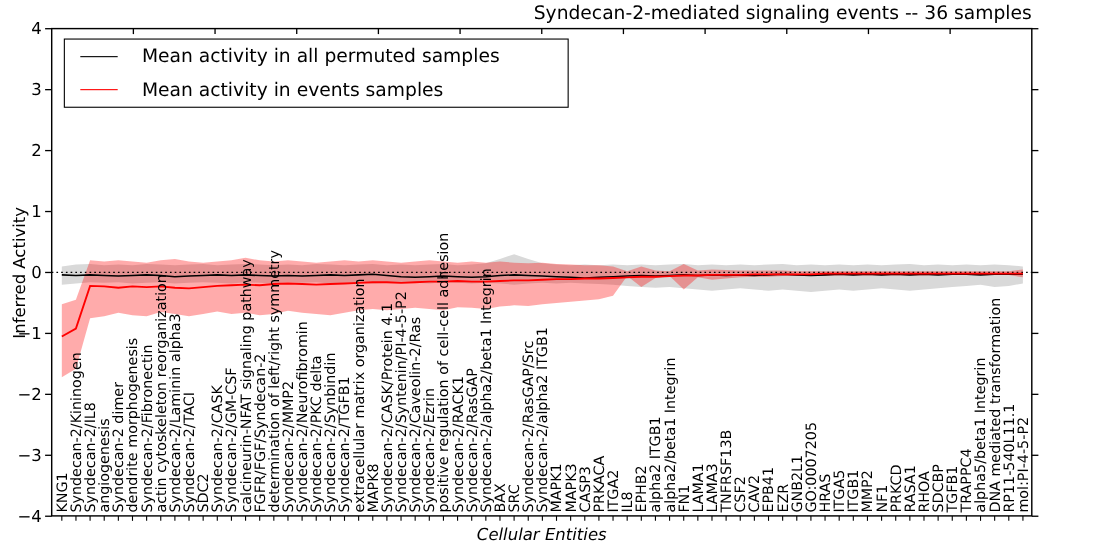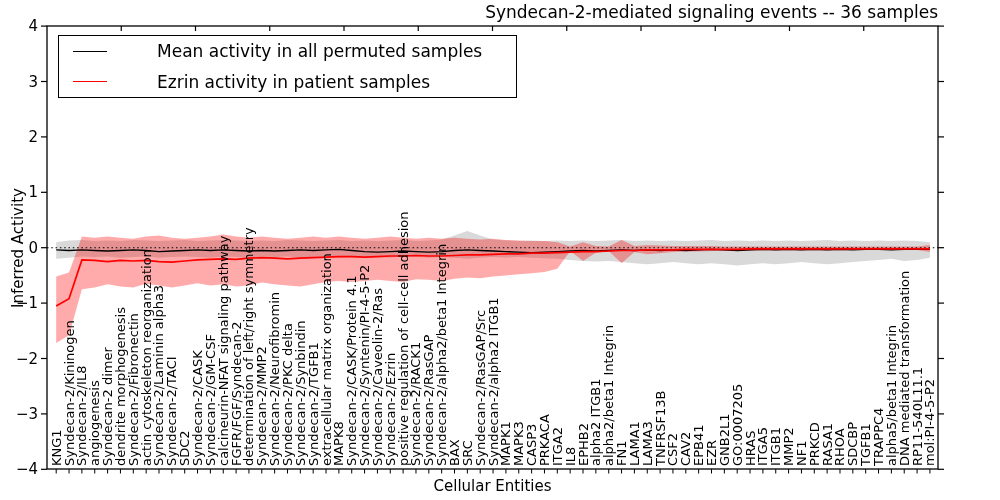--- a/index.html
+++ b/index.html
@@ -5,35 +5,35 @@
   html,body{margin:0;padding:0;background:#ffffff;}
   .figure{
     position:relative;width:1000px;height:500px;background:#ffffff;
     font-family:"DejaVu Sans","Liberation Sans",sans-serif;color:#000;overflow:hidden;
   }
   .chart-title{
     position:absolute;left:47px;width:891px;top:2px;text-align:right;
     font-size:17px;white-space:nowrap;
   }
   .x-label{
-    position:absolute;left:47px;width:891px;top:477px;text-align:center;font-size:15px;
+    position:absolute;left:47px;width:891px;top:477px;text-align:center;font-size:15px;font-style:italic;
   }
   .y-label{
     position:absolute;left:-132px;top:238px;width:300px;height:20px;line-height:20px;
     text-align:center;font-size:15px;transform:rotate(-90deg);
   }
   .legend{
     position:absolute;left:58px;top:35px;width:443px;height:61px;
     background:#ffffff;border:1.8px solid #000;
     display:flex;flex-direction:column;justify-content:space-around;
     padding-left:14px;z-index:5;
   }
   .legend-row{display:flex;align-items:center;gap:22px;}
   .legend-swatch{display:inline-block;width:34px;height:0;border-top:1.7px solid #000;}
-  .legend-text{font-size:17px;white-space:nowrap;margin-left:28px;}
+  .legend-text{font-size:17px;white-space:nowrap;}
   svg.plot{position:absolute;left:0;top:0;}
 </style>
 </head>
 <body>
 
 <div class="figure">
 
   <svg id="plot" class="plot" width="1000" height="500">
       <path d="M56.2 242.2L69.0 240.5L81.9 239.9L94.7 241.1L107.6 240.5L120.4 241.1L133.3 239.9L146.1 240.5L159.0 241.1L171.8 240.5L184.7 239.9L197.5 241.1L210.4 240.5L223.2 239.9L236.1 240.5L248.9 241.1L261.8 240.5L274.6 241.1L287.5 239.9L300.3 240.5L313.2 241.1L326.0 240.5L338.9 239.9L351.7 241.1L364.6 240.5L377.4 241.1L390.3 240.5L403.1 239.9L416.0 241.1L428.8 240.5L441.7 239.4L454.5 235.5L467.4 231.1L480.2 235.5L493.1 239.4L505.9 240.5L518.8 241.1L531.6 240.5L544.5 241.1L557.3 240.5L570.2 241.1L583.0 240.5L595.9 241.1L608.7 240.5L621.6 239.9L634.4 241.1L647.3 240.5L660.1 241.1L673.0 240.5L685.8 241.1L698.7 240.5L711.5 239.9L724.3 241.1L737.2 240.5L750.0 241.1L762.9 240.5L775.7 241.1L788.6 240.5L801.4 241.1L814.3 240.5L827.1 239.9L840.0 241.1L852.8 240.5L865.7 241.1L878.5 240.5L891.4 241.1L904.2 240.5L917.1 241.1L929.9 242.2L929.9 257.7L917.1 259.9L904.2 261.0L891.4 258.8L878.5 259.9L865.7 261.0L852.8 262.1L840.0 263.2L827.1 264.3L814.3 263.2L801.4 262.1L788.6 263.2L775.7 264.3L762.9 263.2L750.0 264.3L737.2 265.4L724.3 264.3L711.5 263.2L698.7 264.3L685.8 263.2L673.0 262.1L660.1 263.2L647.3 264.3L634.4 263.2L621.6 262.1L608.7 261.0L595.9 261.6L583.0 261.0L570.2 259.9L557.3 258.8L544.5 258.2L531.6 257.7L518.8 257.1L505.9 257.7L493.1 257.1L480.2 257.7L467.4 258.8L454.5 257.7L441.7 257.1L428.8 257.7L416.0 257.1L403.1 256.6L390.3 257.7L377.4 257.1L364.6 256.6L351.7 257.1L338.9 257.7L326.0 256.6L313.2 257.1L300.3 257.7L287.5 256.6L274.6 257.1L261.8 256.6L248.9 257.7L236.1 257.1L223.2 256.6L210.4 257.7L197.5 257.1L184.7 256.6L171.8 257.1L159.0 257.7L146.1 256.6L133.3 257.1L120.4 257.7L107.6 256.6L94.7 257.1L81.9 256.6L69.0 257.7L56.2 258.8Z" fill="#d9d9d9" stroke="none"></path>
       <path d="M56.2 276.5L69.0 272.6L81.9 236.6L94.7 237.7L107.6 236.6L120.4 237.7L133.3 238.8L146.1 236.6L159.0 235.5L171.8 237.7L184.7 238.8L197.5 237.7L210.4 236.6L223.2 234.4L236.1 236.6L248.9 237.7L261.8 236.6L274.6 237.7L287.5 238.8L300.3 237.7L313.2 236.6L326.0 237.7L338.9 236.6L351.7 237.7L364.6 238.8L377.4 237.7L390.3 236.6L403.1 237.7L416.0 238.8L428.8 237.7L441.7 238.8L454.5 237.7L467.4 238.8L480.2 239.4L493.1 238.8L505.9 239.9L518.8 240.5L531.6 241.1L544.5 241.1L557.3 242.2L570.2 246.6L583.0 242.2L595.9 246.0L608.7 246.6L621.6 239.9L634.4 246.0L647.3 244.9L660.1 245.5L673.0 246.0L685.8 246.0L698.7 246.0L711.5 246.0L724.3 246.6L737.2 246.6L750.0 246.6L762.9 246.6L775.7 246.6L788.6 246.6L801.4 246.6L814.3 246.6L827.1 246.6L840.0 246.6L852.8 246.6L865.7 246.6L878.5 246.6L891.4 246.6L904.2 246.6L917.1 246.6L929.9 244.9L929.9 252.1L917.1 249.9L904.2 249.9L891.4 249.9L878.5 249.9L865.7 249.9L852.8 249.9L840.0 250.5L827.1 250.5L814.3 250.5L801.4 250.5L788.6 250.5L775.7 250.5L762.9 250.5L750.0 251.0L737.2 251.0L724.3 251.0L711.5 251.0L698.7 251.6L685.8 251.6L673.0 252.1L660.1 253.2L647.3 254.3L634.4 252.1L621.6 263.2L608.7 251.0L595.9 252.7L583.0 261.0L570.2 251.0L557.3 268.8L544.5 272.1L531.6 273.2L518.8 274.3L505.9 275.4L493.1 276.5L480.2 278.2L467.4 277.6L454.5 278.7L441.7 280.9L428.8 279.8L416.0 279.3L403.1 282.0L390.3 280.9L377.4 279.8L364.6 280.9L351.7 282.0L338.9 280.9L326.0 282.0L313.2 284.3L300.3 286.5L287.5 285.4L274.6 284.3L261.8 282.6L248.9 285.4L236.1 286.5L223.2 284.3L210.4 285.4L197.5 283.2L184.7 285.4L171.8 287.6L159.0 285.4L146.1 283.7L133.3 287.6L120.4 286.5L107.6 284.3L94.7 287.6L81.9 289.3L69.0 335.2L56.2 343.0Z" fill="rgba(255,0,0,0.33)" stroke="none"></path>
@@ -225,17 +225,17 @@
 
   <div class="x-label">Cellular Entities</div>
 
   <div class="legend">
     <div class="legend-row">
       <span class="legend-swatch" style="border-top-color:#000000"></span>
       <span class="legend-text">Mean activity in all permuted samples</span>
     </div>
     <div class="legend-row">
       <span class="legend-swatch" style="border-top-color:#ff0000"></span>
-      <span class="legend-text">Ezrin activity in patient samples</span>
+      <span class="legend-text">Mean activity in events samples</span>
     </div>
   </div>
 
 </div>
 
 </body></html>

